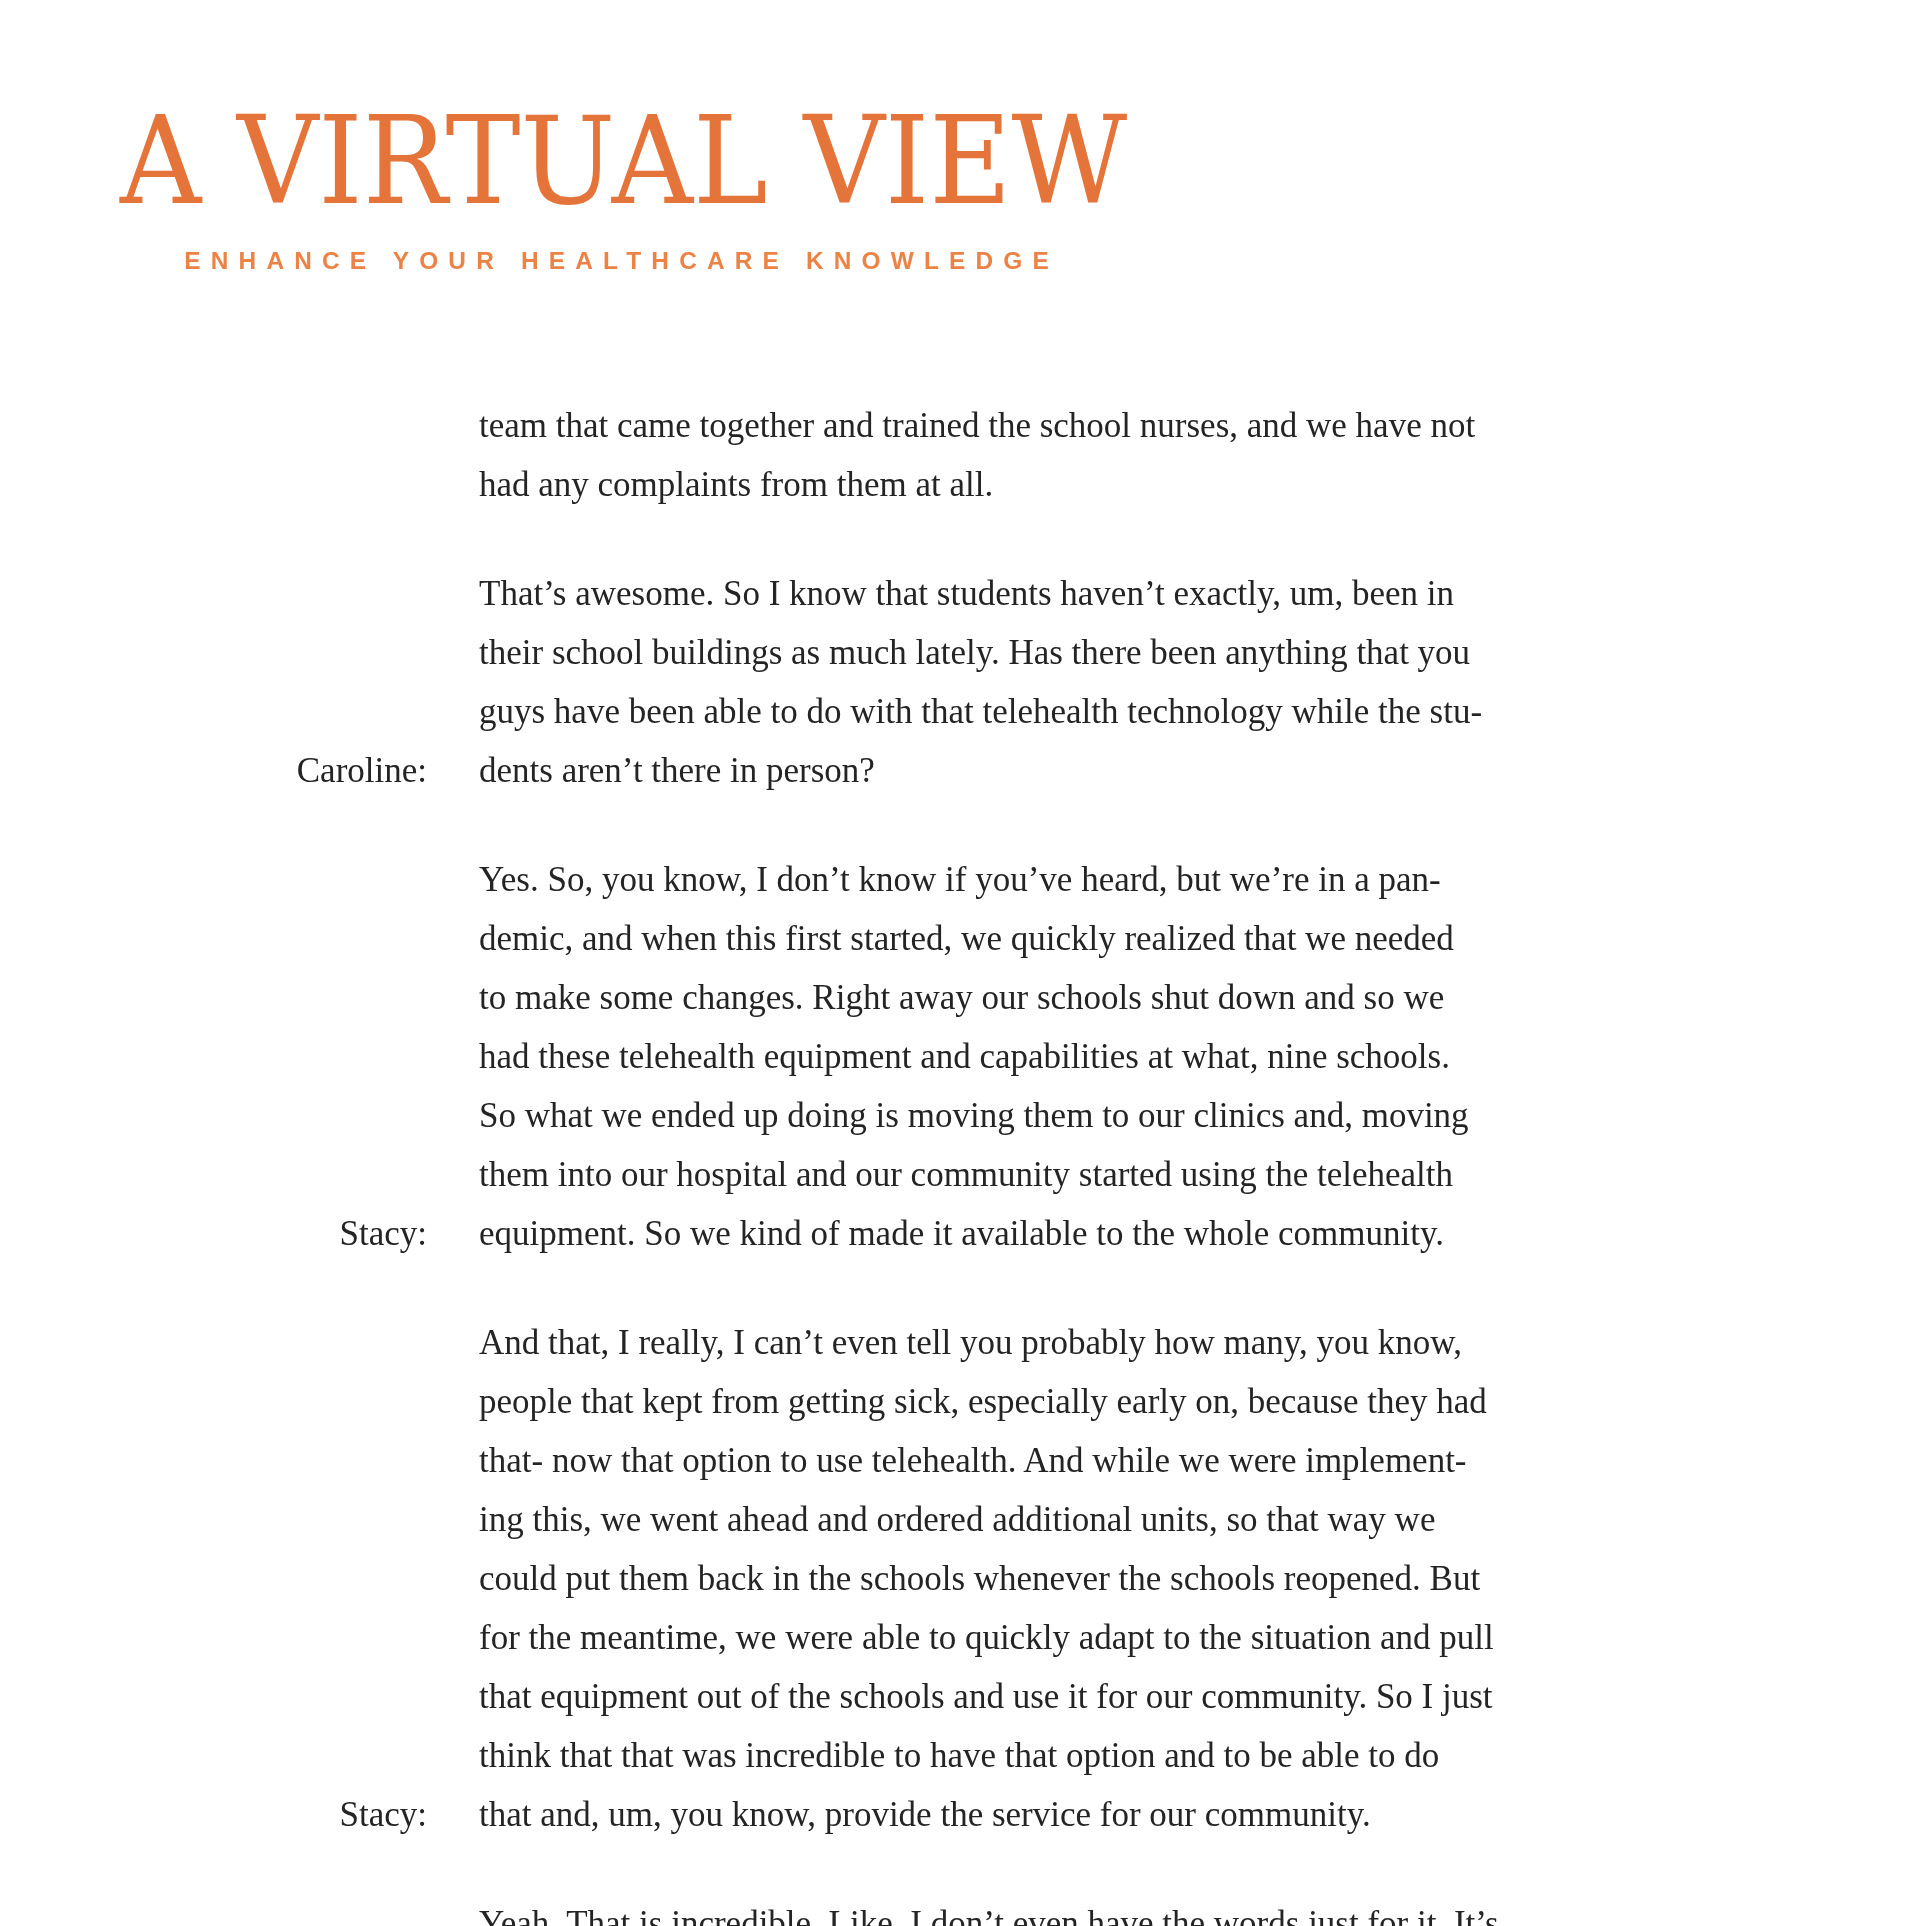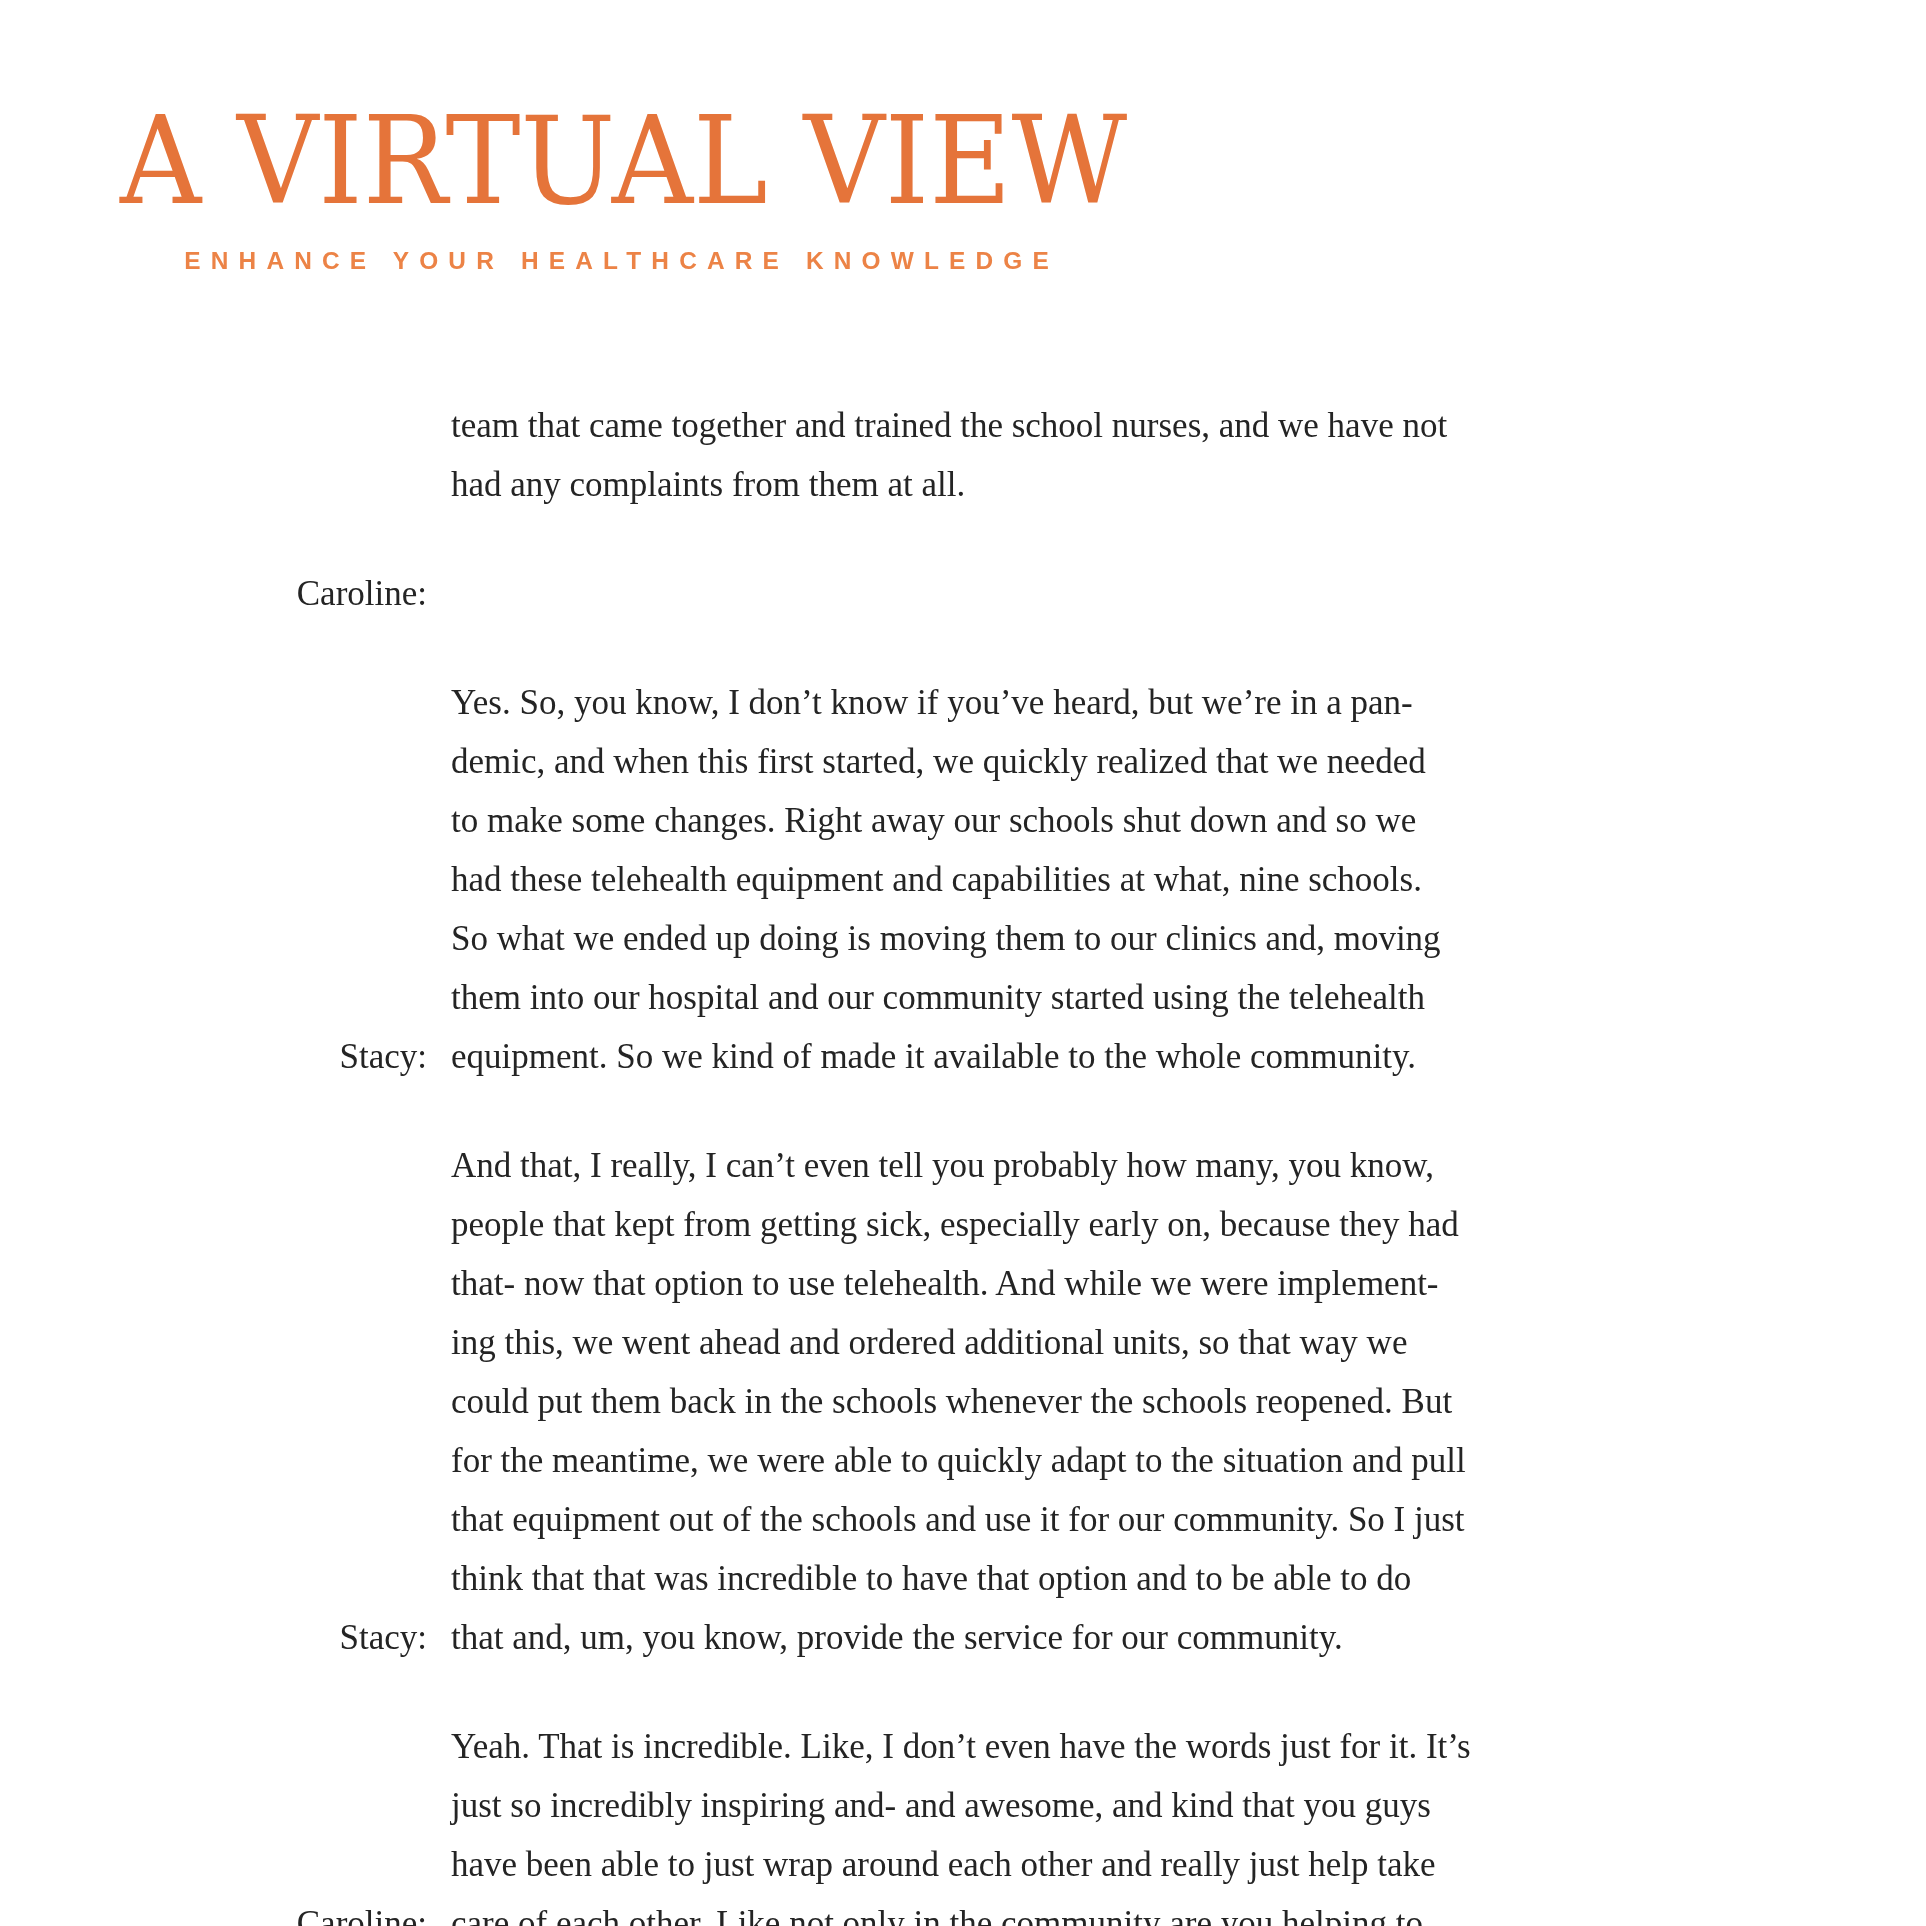--- a/index.html
+++ b/index.html
@@ -31,21 +31,21 @@
     width:1626px;
     font-size:35px;
     line-height:59px;
     color:#242424;
   }
   .row{display:flex;align-items:flex-end;margin-bottom:50px;}
   .speaker{
     width:202px;
     flex:0 0 202px;
     text-align:right;
-    margin-right:24px;
+    margin-right:52px;
     white-space:nowrap;
   }
   .dialogue{
     width:1371px;
     white-space:pre-line;
   }
 </style>
 </head>
 <body>
 
@@ -63,20 +63,24 @@
   <main class="transcript">
 
     <div class="row">
       <div class="speaker"></div>
       <div class="dialogue">team that came together and trained the school nurses, and we have not
 had any complaints from them at all.</div>
     </div>
 
     <div class="row">
       <div class="speaker">Caroline:</div>
+      <div class="dialogue">That’s awesome. So I know that students haven’t exactly, um, been in
+their school buildings as much lately. Has there been anything that you
+guys have been able to do with that telehealth technology while the stu-
+dents aren’t there in person?</div>
     </div>
 
     <div class="row">
       <div class="speaker">Stacy:</div>
       <div class="dialogue">Yes. So, you know, I don’t know if you’ve heard, but we’re in a pan-
 demic, and when this first started, we quickly realized that we needed
 to make some changes. Right away our schools shut down and so we
 had these telehealth equipment and capabilities at what, nine schools.
 So what we ended up doing is moving them to our clinics and, moving
 them into our hospital and our community started using the telehealth

